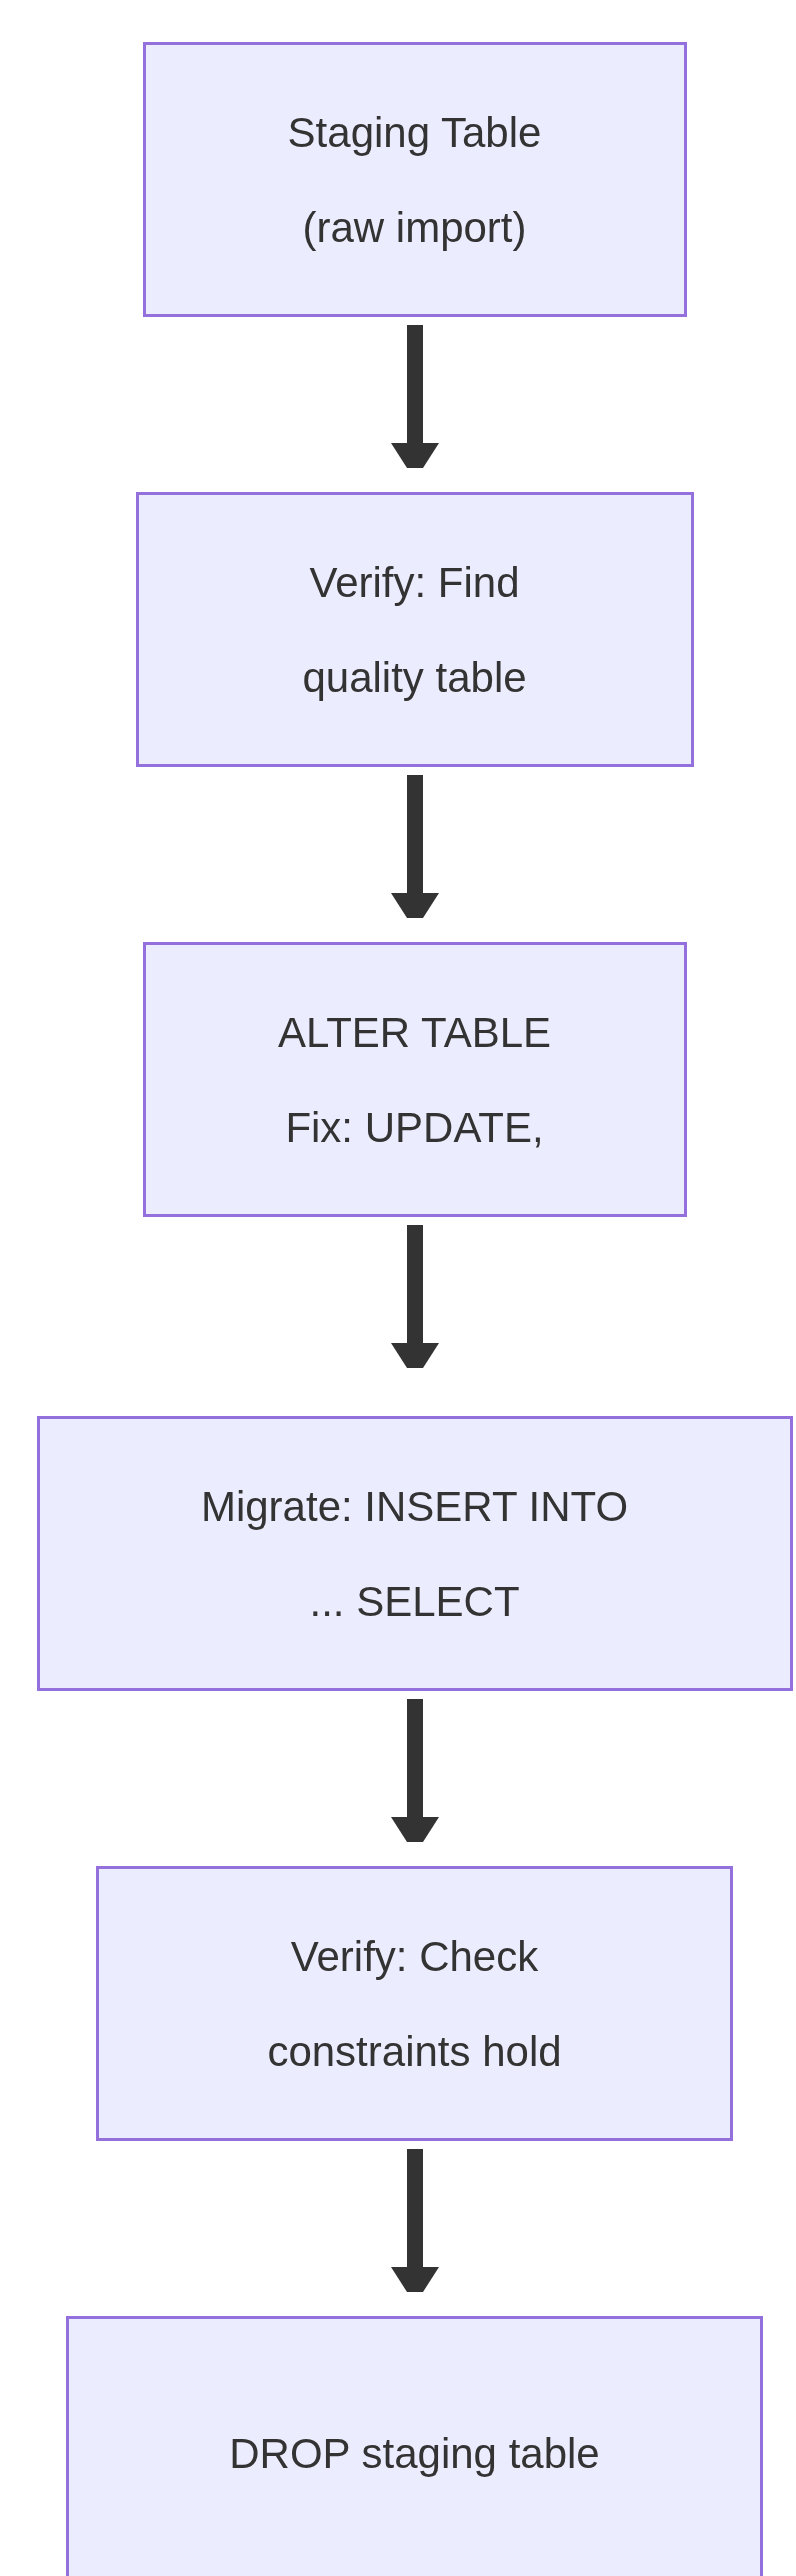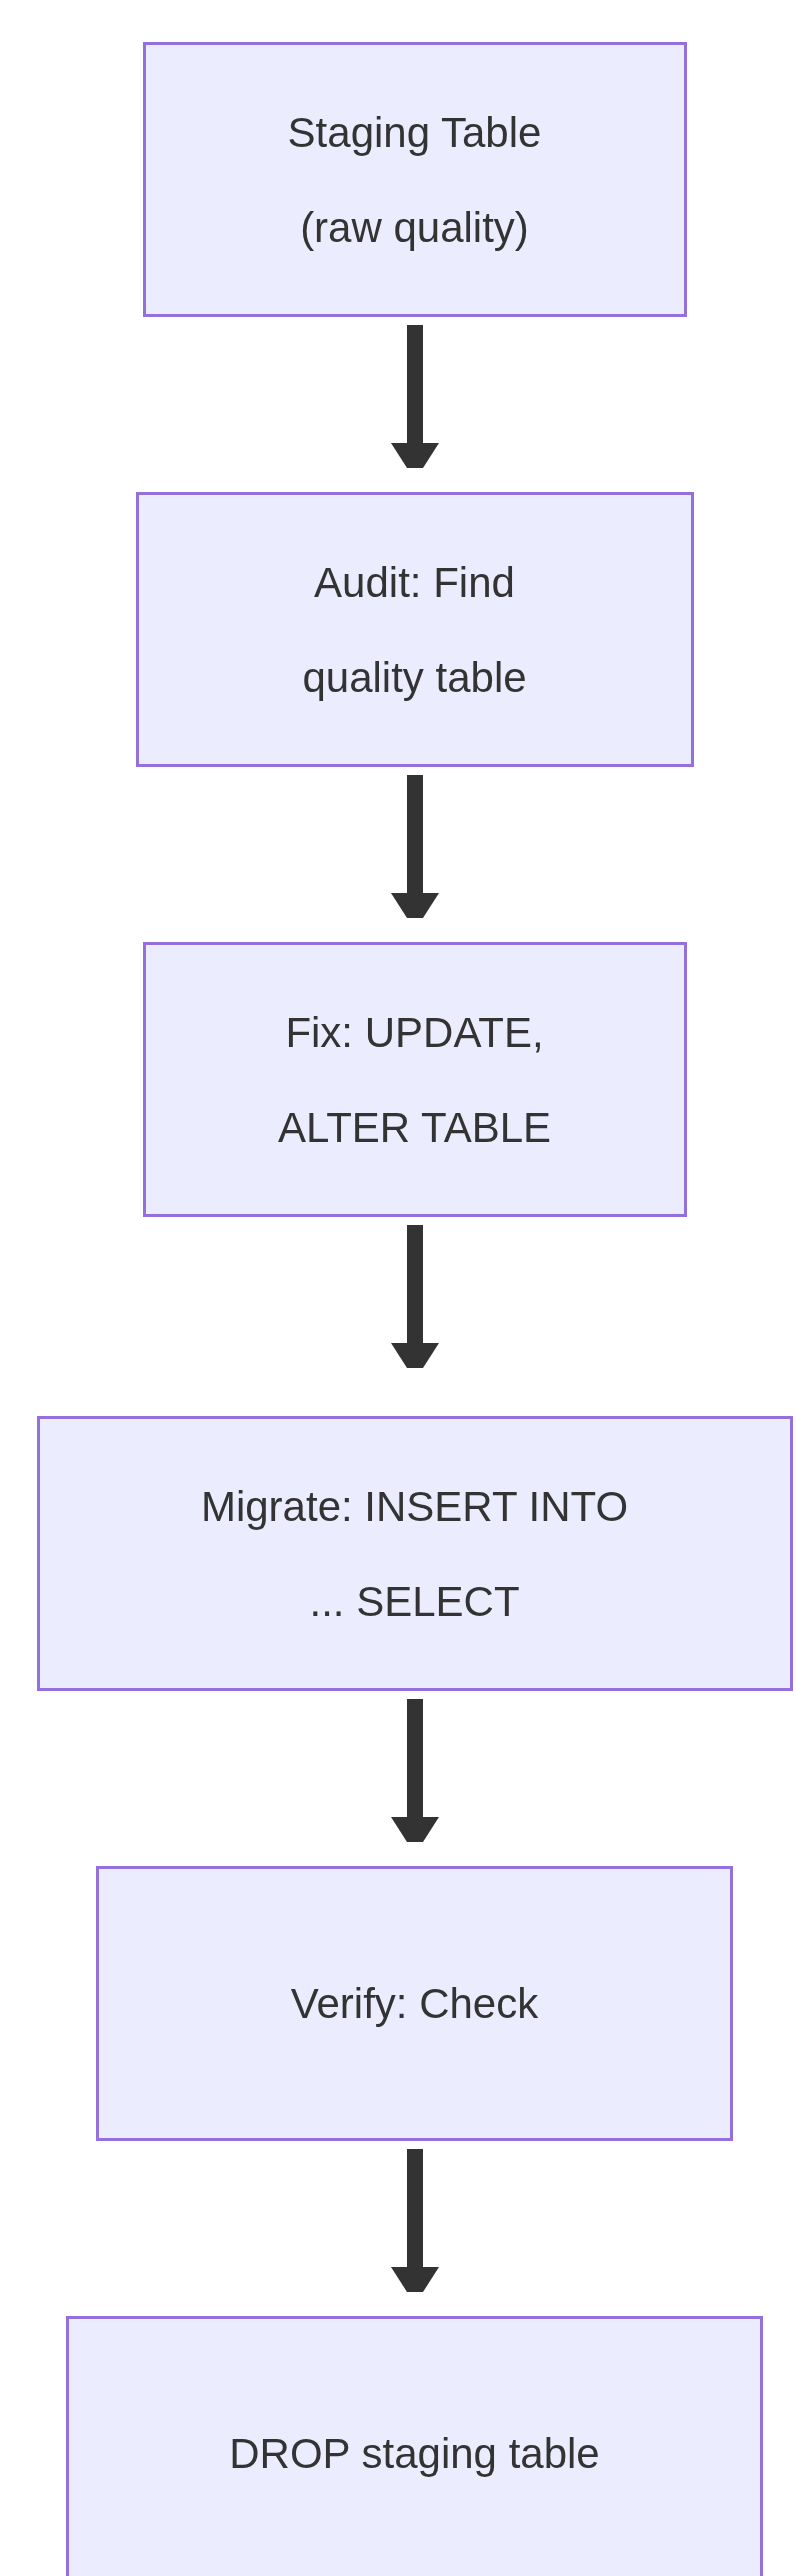--- a/index.html
+++ b/index.html
@@ -71,60 +71,61 @@
     margin-top: -0.9px;
   }
 </style>
 </head>
 <body>
 
 <div class="canvas">
 
   <div class="node n1">
     <div class="line">Staging Table</div>
-    <div class="line">(raw quality)</div>
+    <div class="line">(raw import)</div>
   </div>
 
   <div class="edge">
     <div class="shaft"></div>
     <div class="head"></div>
   </div>
 
   <div class="node n2">
-    <div class="line">Audit: Find</div>
+    <div class="line">Verify: Find</div>
     <div class="line">quality table</div>
   </div>
 
   <div class="edge">
     <div class="shaft"></div>
     <div class="head"></div>
   </div>
 
   <div class="node n3">
+    <div class="line">ALTER TABLE</div>
     <div class="line">Fix: UPDATE,</div>
-    <div class="line">ALTER TABLE</div>
   </div>
 
   <div class="edge">
     <div class="shaft"></div>
     <div class="head"></div>
   </div>
 
   <div class="node n4">
     <div class="line">Migrate: INSERT INTO</div>
     <div class="line">... SELECT</div>
   </div>
 
   <div class="edge">
     <div class="shaft"></div>
     <div class="head"></div>
   </div>
 
   <div class="node n5">
     <div class="line">Verify: Check</div>
+    <div class="line">constraints hold</div>
   </div>
 
   <div class="edge">
     <div class="shaft"></div>
     <div class="head"></div>
   </div>
 
   <div class="node n6">
     <div class="line">DROP staging table</div>
   </div>

